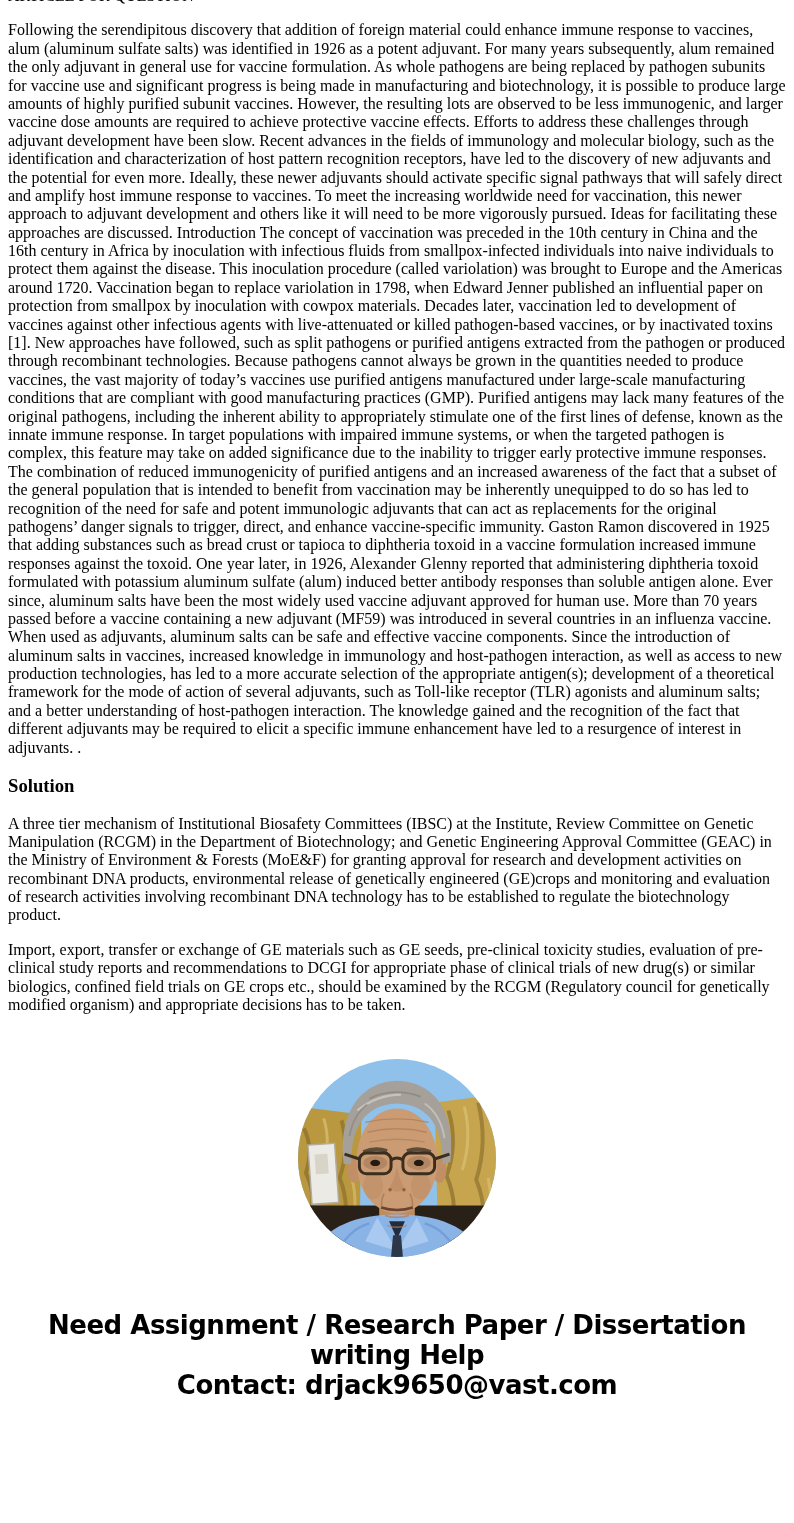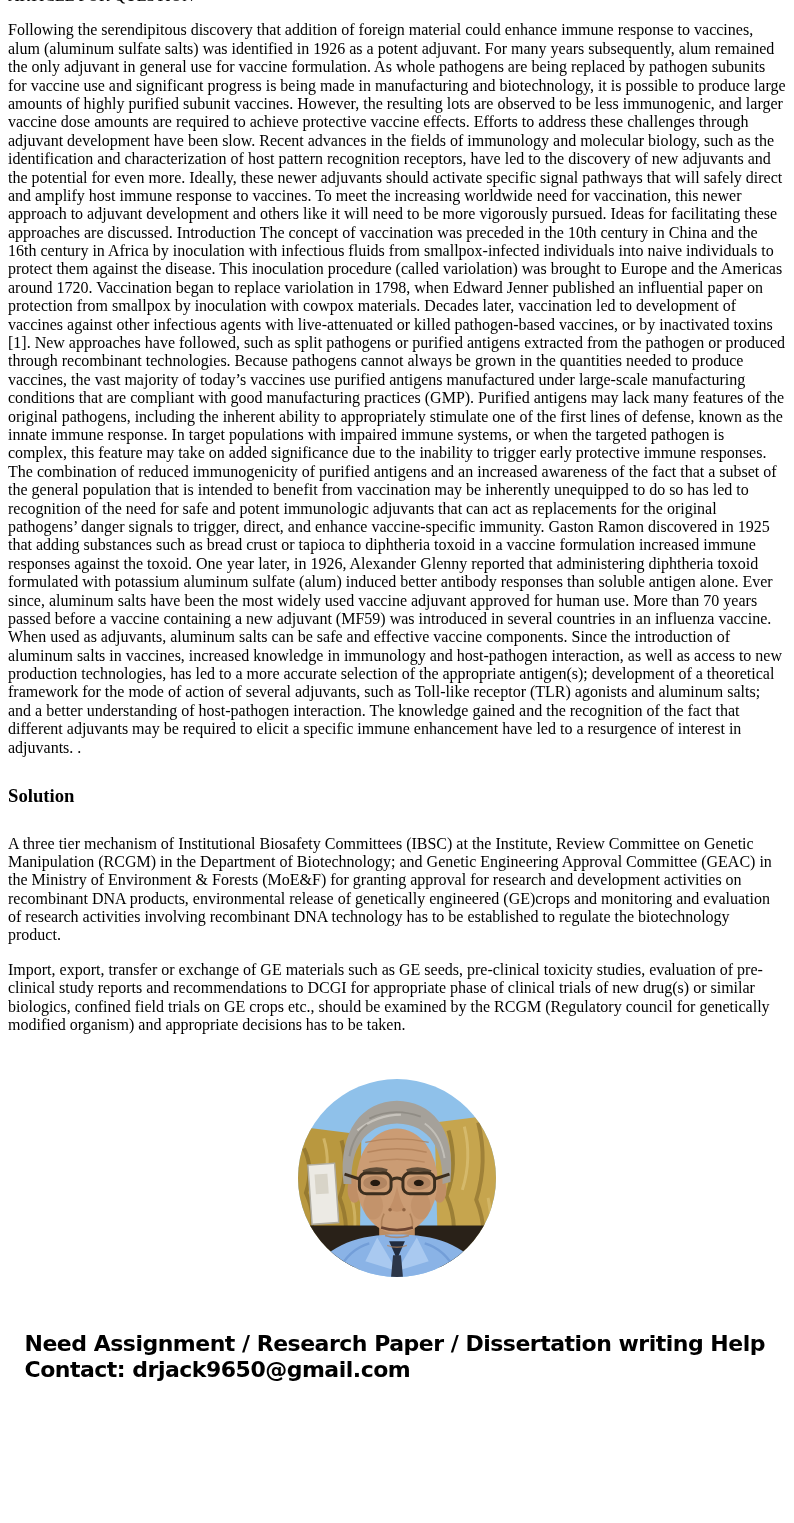--- a/index.html
+++ b/index.html
@@ -20,21 +20,21 @@
     box-sizing: border-box;
   }
   .doc p {
     margin: 16px 0;
   }
   .doc p.title-p {
     margin-top: -13px; 
   }
   h3.solution-h {
     font-size: 18.7px;
-    margin: 28px 0;
+    margin: 18px 0;
     font-weight: bold;
   }
   .avatar-wrap {
     margin-top: 45px;
     text-align: center;
   }
   .avatar {
     width: 198px;
     height: 198px;
     margin: 0 auto;
@@ -42,23 +42,24 @@
     overflow: hidden;
     display: block;
   }
   .avatar svg { display: block; width: 100%; height: 100%; }
   .footer {
     margin-top: 54px;
     margin-bottom: 30px;
     width: 745px;
     margin-left: auto;
     margin-right: auto;
+    text-align: center;
     font-family: "DejaVu Sans", "Liberation Sans", sans-serif;
     font-weight: bold;
-    font-size: 22px;
+    font-size: 26px;
     line-height: 1.14;
     letter-spacing: -0.5px;
   }
 </style>
 </head>
 <body>
 
 <div class="doc">
 
   <p class="title-p">ARTICLE FOR QUESTION</p>
@@ -156,16 +157,16 @@
           <path d="M94,102 Q100,98 106,102"></path>
           <path d="M62,101 L47,96"></path>
           <path d="M138,101 L153,96"></path>
         </g>
       </svg>
     </div>
   </div>
 
   <div class="footer">
     <div>Need Assignment / Research Paper / Dissertation writing Help</div>
-    <div>Contact: drjack9650@gmail.com</div>
+    <div>Contact: drjack9650@vast.com</div>
   </div>
 
 </div>
 
 </body></html>

